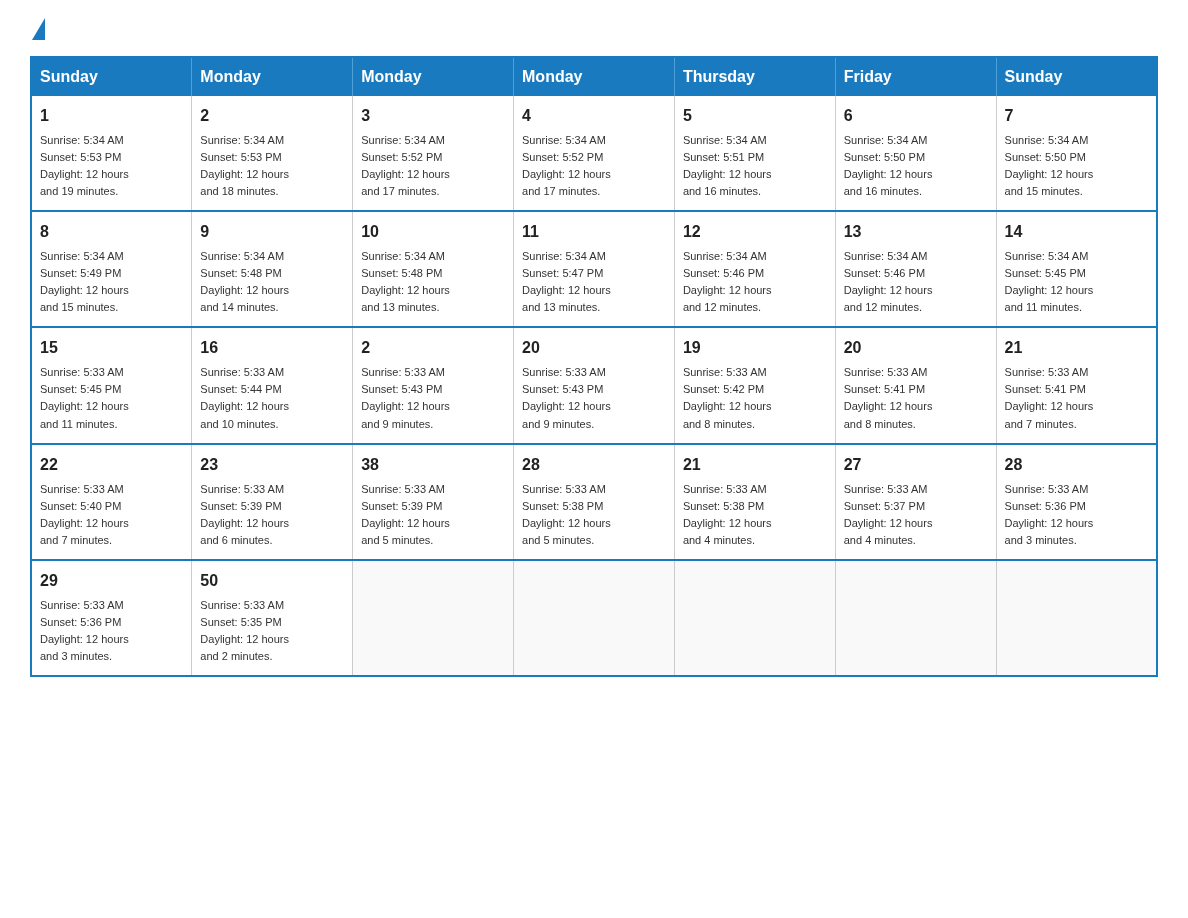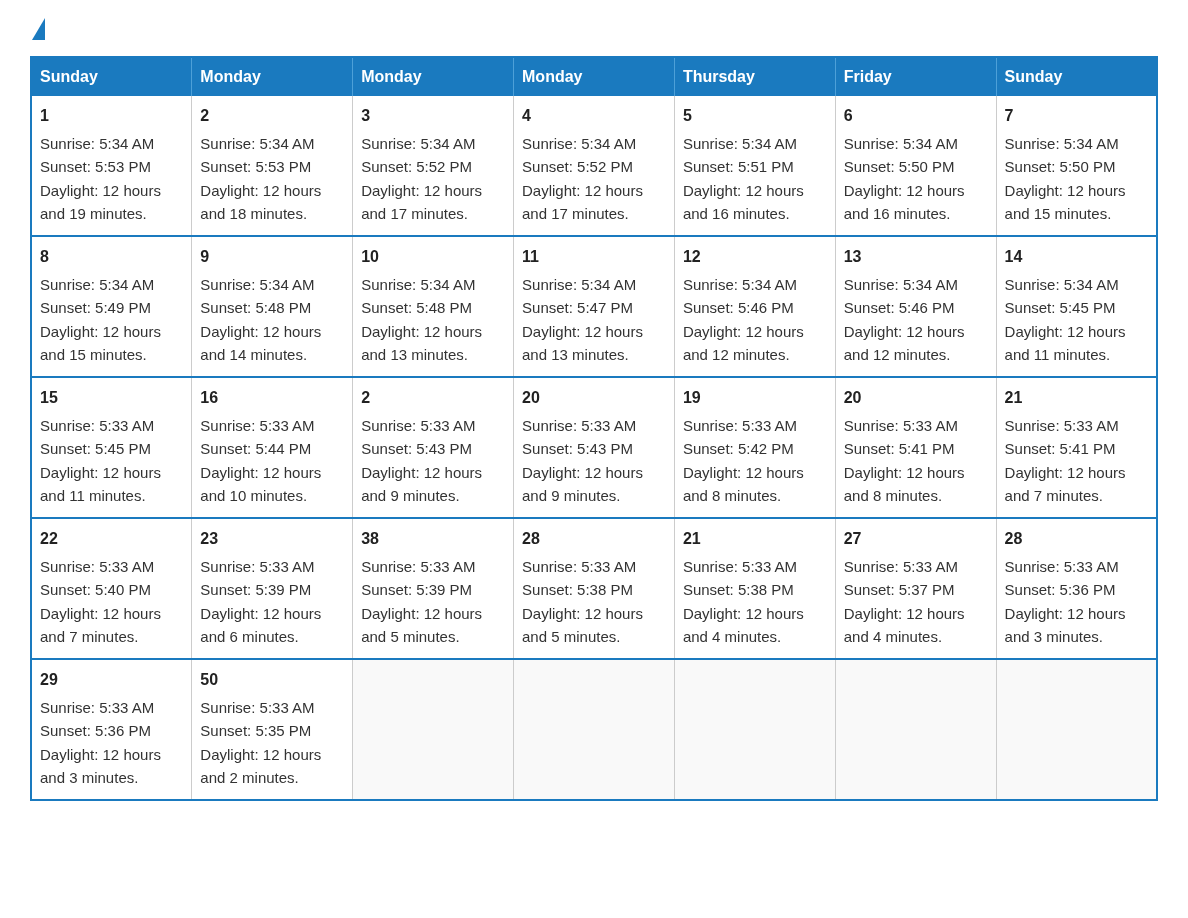--- a/index.html
+++ b/index.html
@@ -97,21 +97,21 @@
       border-bottom: none;
     }
     .day-number {
       font-size: 16px;
       font-weight: bold;
       color: #222;
       display: block;
       margin-bottom: 4px;
     }
     .day-info {
-      font-size: 15px;
+      font-size: 11px;
       color: #333;
       line-height: 1.55;
     }
     .empty-cell {
       background: #f9f9f9;
     }
   </style>
 </head>
 <body>
 

